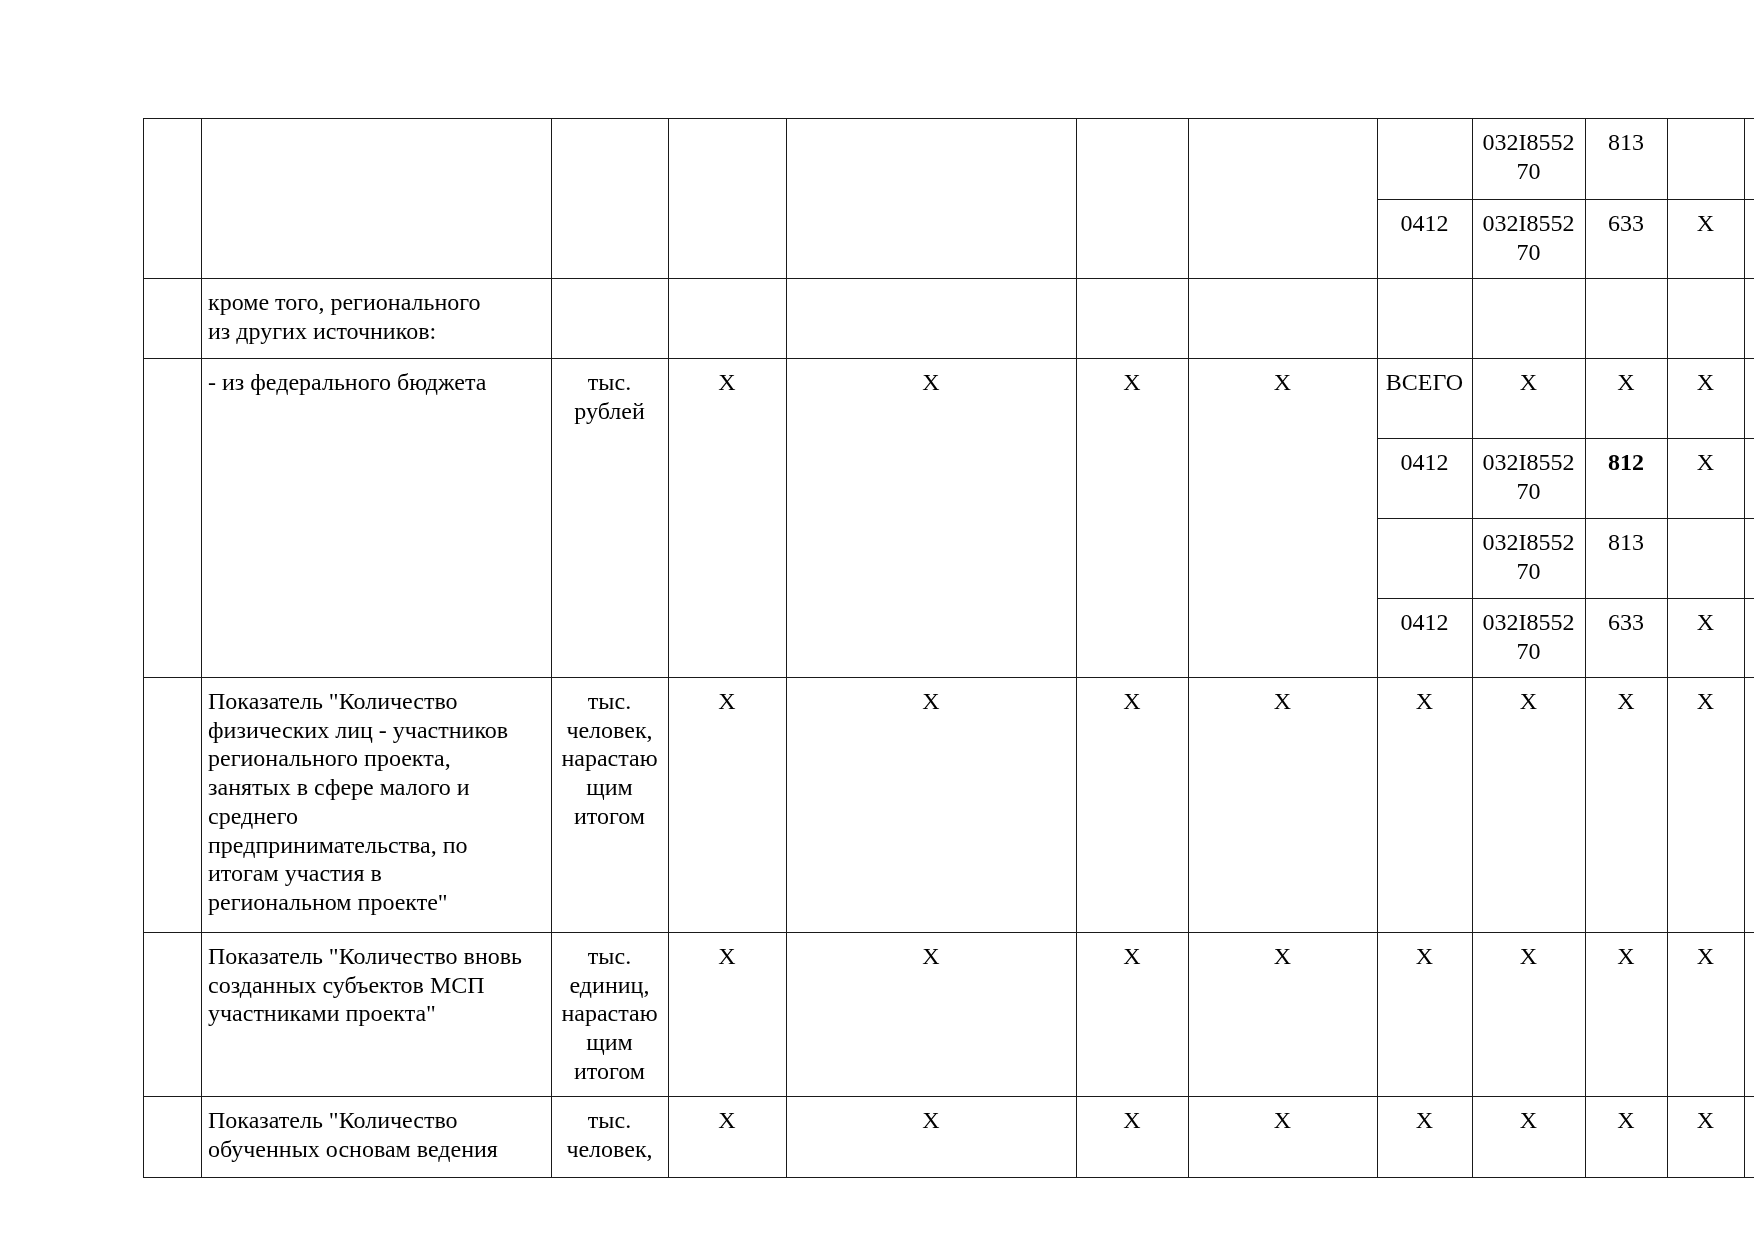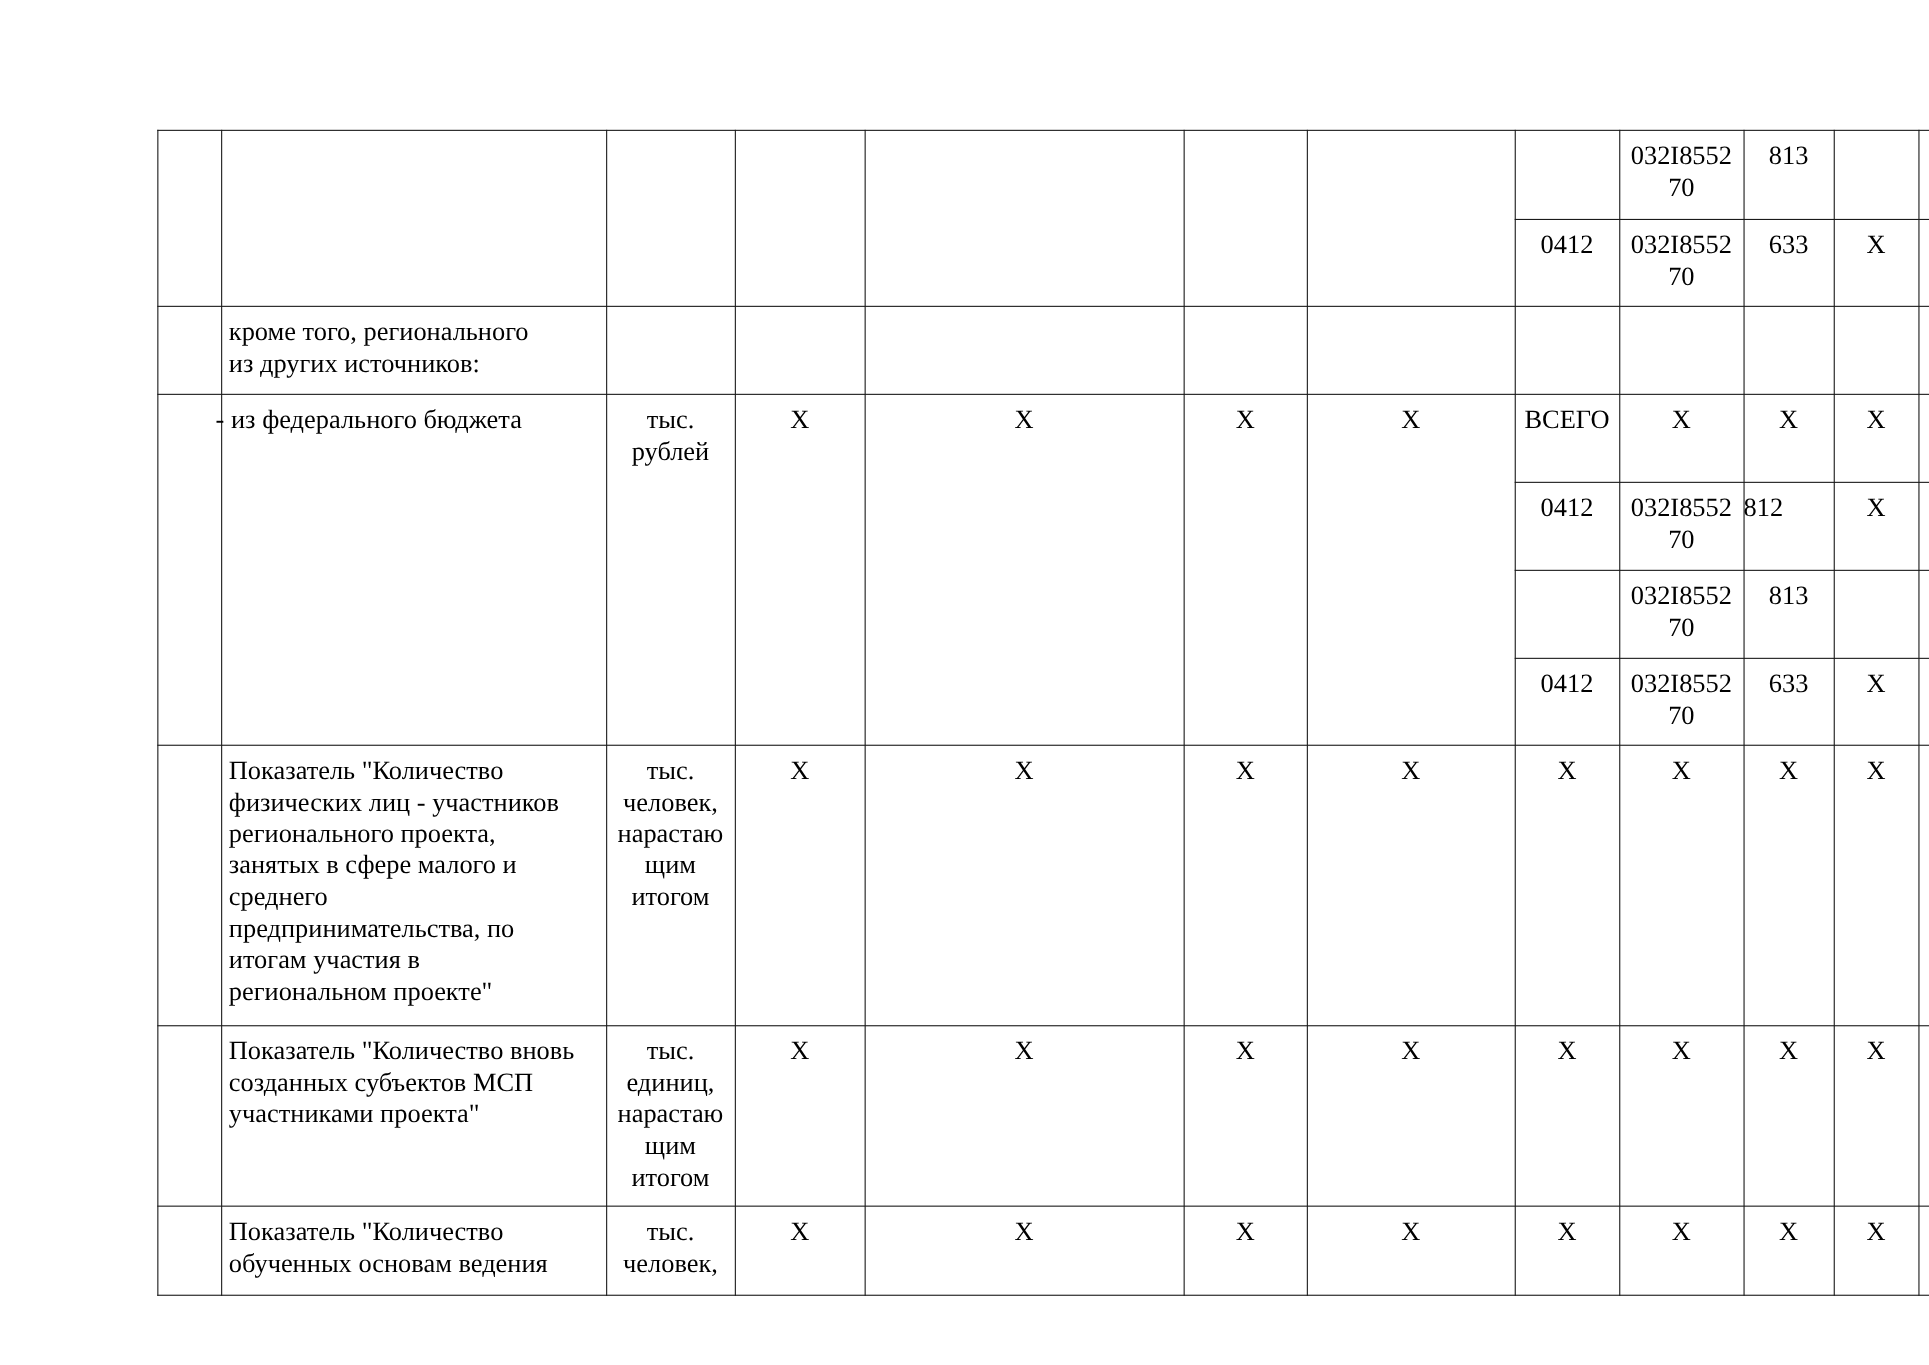--- a/index.html
+++ b/index.html
@@ -53,37 +53,37 @@
     <div class="txt" style="position:absolute; left:1585px; top:209px; width:82px; text-align:center; font-size:24px; line-height:28.7px;">633</div>
     <div class="txt" style="position:absolute; left:1667px; top:209px; width:77px; text-align:center; font-size:24px; line-height:28.7px;">X</div>
   </div>
 
   <div>
     <div class="txt" style="position:absolute; left:208px; top:288px; width:338px; font-size:24px; line-height:28.7px;">кроме того, регионального
 из других источников:</div>
   </div>
 
   <div>
-    <div class="txt" style="position:absolute; left:196px; top:368px; width:338px; font-size:24px; line-height:28.7px;">- из федерального бюджета</div>
+    <div class="txt" style="position:absolute; left:208px; top:368px; width:338px; font-size:24px; line-height:28.7px;">- из федерального бюджета</div>
     <div class="txt" style="position:absolute; left:551px; top:368px; width:117px; text-align:center; font-size:24px; line-height:28.7px;">тыс.
 рублей</div>
     <div class="txt" style="position:absolute; left:668px; top:368px; width:118px; text-align:center; font-size:24px; line-height:28.7px;">X</div>
     <div class="txt" style="position:absolute; left:786px; top:368px; width:290px; text-align:center; font-size:24px; line-height:28.7px;">X</div>
     <div class="txt" style="position:absolute; left:1076px; top:368px; width:112px; text-align:center; font-size:24px; line-height:28.7px;">X</div>
     <div class="txt" style="position:absolute; left:1188px; top:368px; width:189px; text-align:center; font-size:24px; line-height:28.7px;">X</div>
 
     <div class="txt" style="position:absolute; left:1377px; top:368px; width:95px; text-align:center; font-size:24px; line-height:28.7px;">ВСЕГО</div>
     <div class="txt" style="position:absolute; left:1472px; top:368px; width:113px; text-align:center; font-size:24px; line-height:28.7px;">X</div>
     <div class="txt" style="position:absolute; left:1585px; top:368px; width:82px; text-align:center; font-size:24px; line-height:28.7px;">X</div>
     <div class="txt" style="position:absolute; left:1667px; top:368px; width:77px; text-align:center; font-size:24px; line-height:28.7px;">X</div>
 
     <div class="txt" style="position:absolute; left:1377px; top:448px; width:95px; text-align:center; font-size:24px; line-height:28.7px;">0412</div>
     <div class="txt" style="position:absolute; left:1472px; top:448px; width:113px; text-align:center; font-size:24px; line-height:28.7px;">032I8552
 70</div>
-    <div class="txt" style="position:absolute; left:1585px; top:448px; width:82px; font-size:24px; line-height:28.7px;">812</div>
+    <div class="txt" style="position:absolute; left:1585px; top:448px; width:82px; text-align:center; font-size:24px; line-height:28.7px;font-weight:bold;">812</div>
     <div class="txt" style="position:absolute; left:1667px; top:448px; width:77px; text-align:center; font-size:24px; line-height:28.7px;">X</div>
 
     <div class="txt" style="position:absolute; left:1377px; top:528px; width:95px; text-align:center; font-size:24px; line-height:28.7px;"></div>
     <div class="txt" style="position:absolute; left:1472px; top:528px; width:113px; text-align:center; font-size:24px; line-height:28.7px;">032I8552
 70</div>
     <div class="txt" style="position:absolute; left:1585px; top:528px; width:82px; text-align:center; font-size:24px; line-height:28.7px;">813</div>
     <div class="txt" style="position:absolute; left:1667px; top:528px; width:77px; text-align:center; font-size:24px; line-height:28.7px;"></div>
 
     <div class="txt" style="position:absolute; left:1377px; top:608px; width:95px; text-align:center; font-size:24px; line-height:28.7px;">0412</div>
     <div class="txt" style="position:absolute; left:1472px; top:608px; width:113px; text-align:center; font-size:24px; line-height:28.7px;">032I8552

